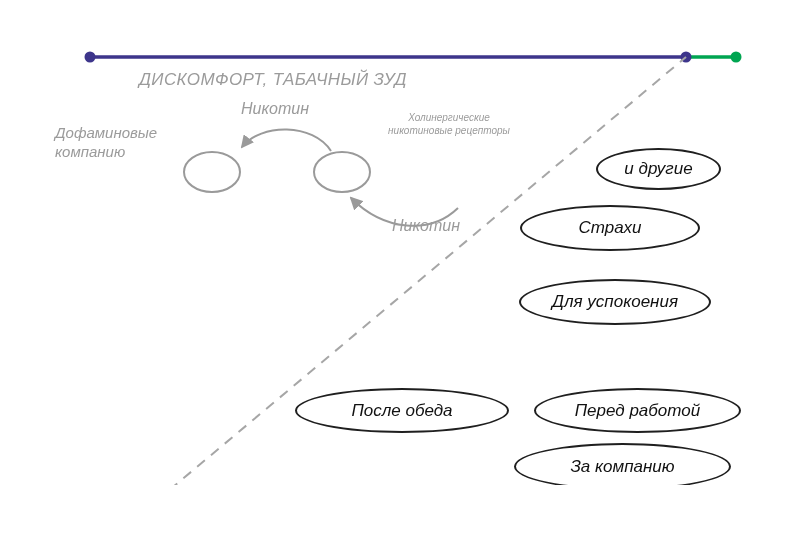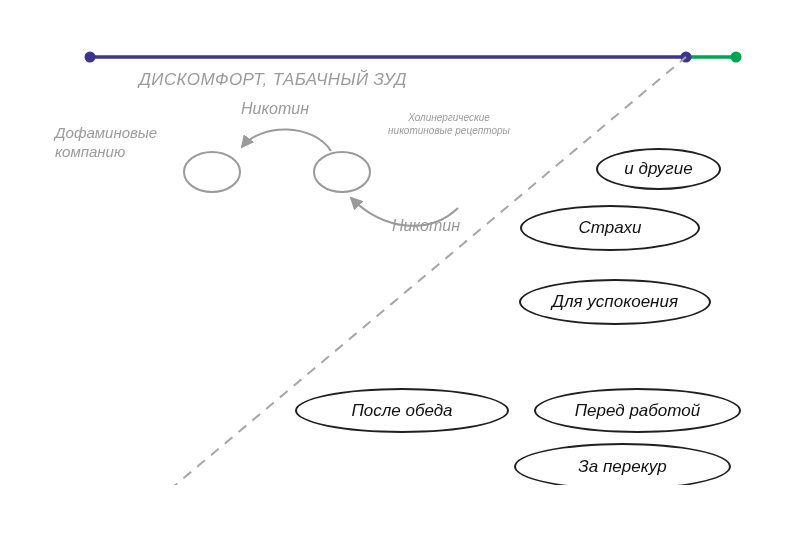--- a/index.html
+++ b/index.html
@@ -55,15 +55,15 @@
   <div class="txt" style="left:241px; top:99px; font-size:16px;">Никотин</div>
   <div class="txt" style="left:55px; top:124px; width:135px; font-size:15px;">Дофаминовые компанию</div>
   <div class="txt center" style="left:378px; top:112px; width:142px; font-size:10px;">Холинергические никотиновые рецепторы</div>
   <div class="txt" style="left:392px; top:216px; font-size:16px;">Никотин</div>
 
   <div class="bubble" style="left:596px; top:148px; width:125px; height:42px;">и другие</div>
   <div class="bubble" style="left:520px; top:205px; width:180px; height:46px;">Страхи</div>
   <div class="bubble" style="left:519px; top:279px; width:192px; height:46px;">Для успокоения</div>
   <div class="bubble" style="left:295px; top:388px; width:214px; height:45px;">После обеда</div>
   <div class="bubble" style="left:534px; top:388px; width:207px; height:45px;">Перед работой</div>
-  <div class="bubble" style="left:514px; top:443px; width:217px; height:47px;">За перекур</div>
+  <div class="bubble" style="left:514px; top:443px; width:217px; height:47px;">За компанию</div>
 
 </div>
 
 </body></html>

